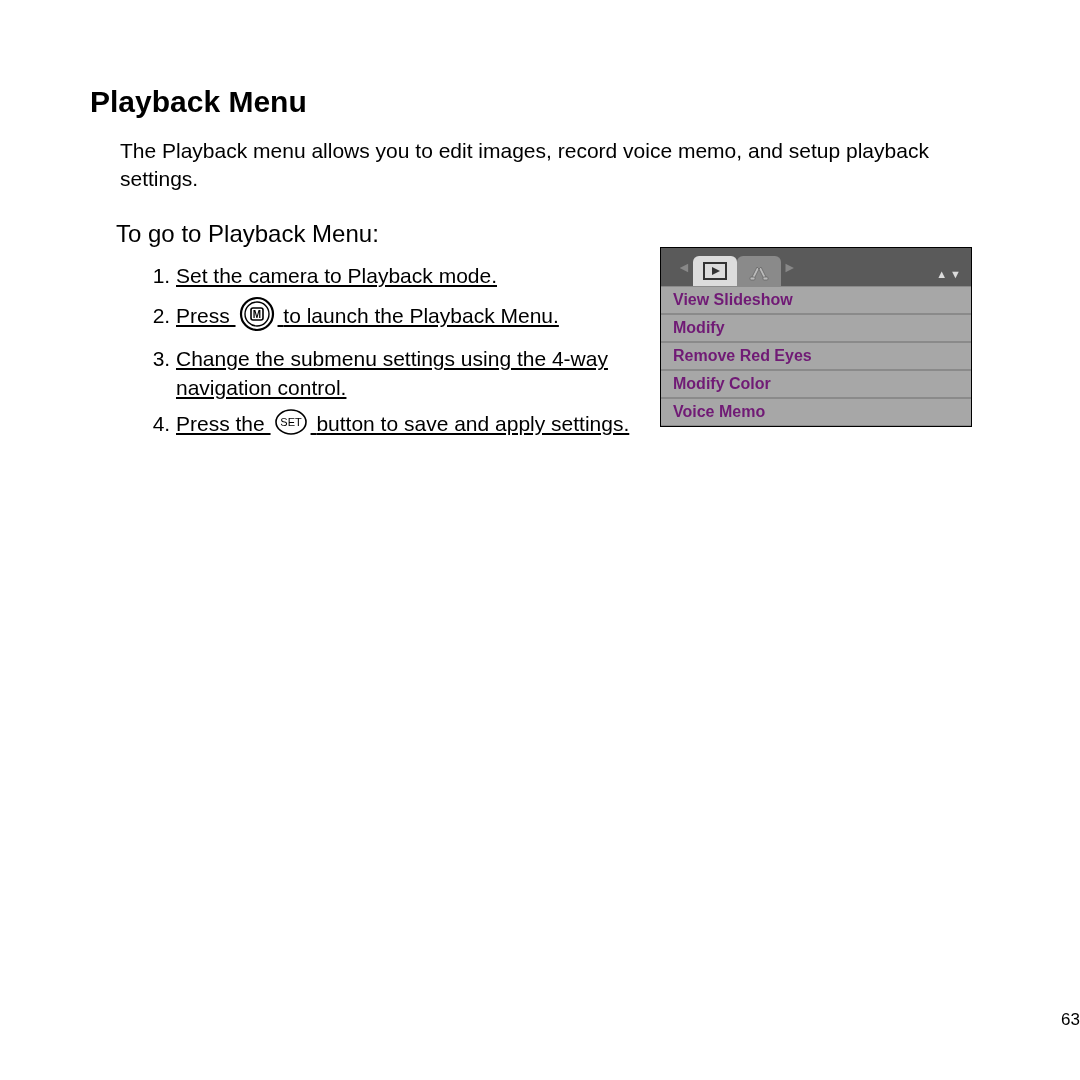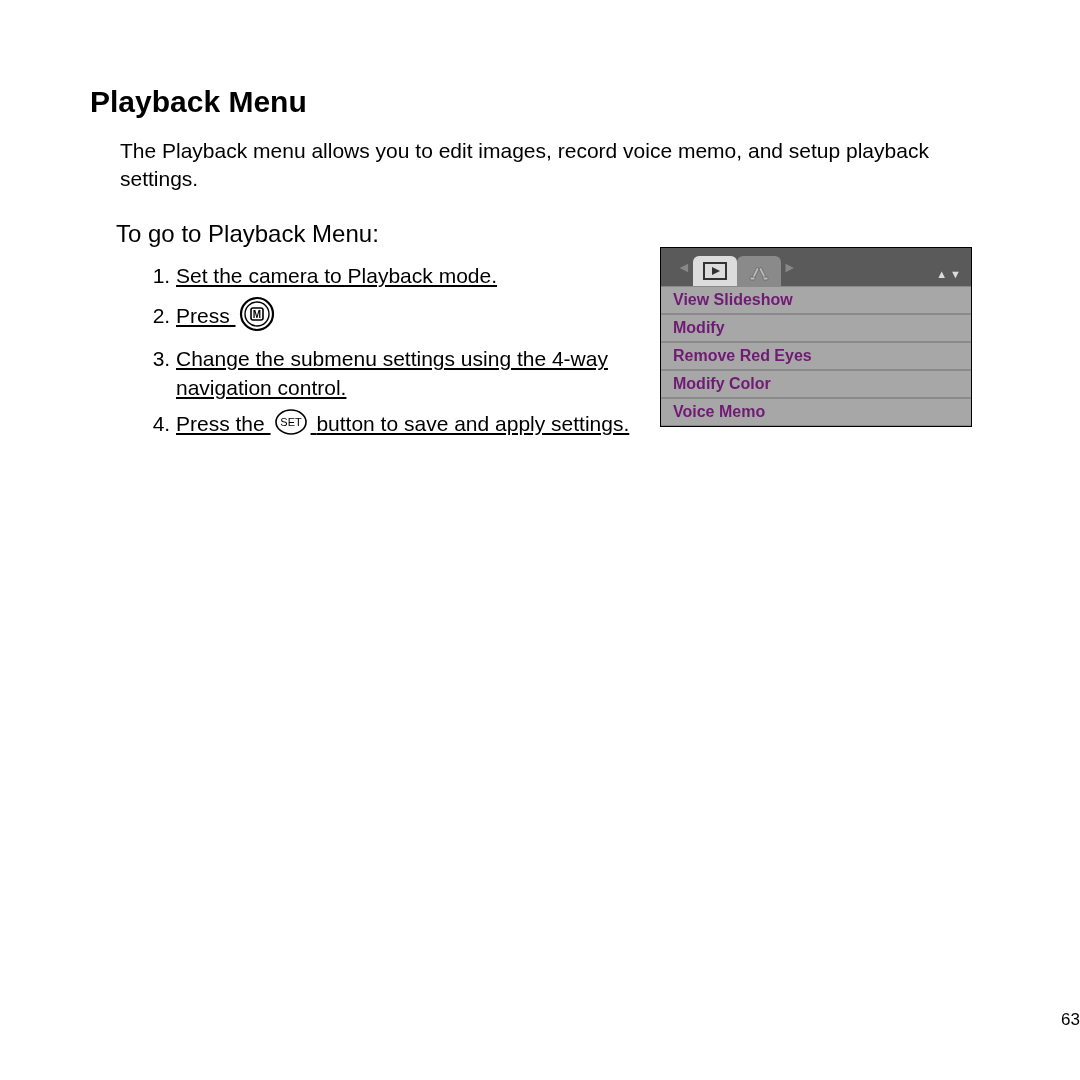--- a/index.html
+++ b/index.html
@@ -126,20 +126,21 @@
     <li>
       <span>Press </span>
       <span class="icon-inline">
         <svg width="36" height="36" viewBox="0 0 36 36">
           <circle cx="18" cy="18" r="16" fill="none" stroke="#000" stroke-width="2.2"></circle>
           <circle cx="18" cy="18" r="12" fill="none" stroke="#000" stroke-width="1.4"></circle>
           <rect x="12" y="12" width="12" height="12" rx="2" fill="none" stroke="#000" stroke-width="1.6"></rect>
           <text x="18" y="22" text-anchor="middle" font-size="10" font-family="Arial" font-weight="bold">M</text>
         </svg>
       </span>
+      <span> to launch the Playback Menu.</span>
     </li>
     <li>Change the submenu settings using the 4-way navigation control.</li>
     <li>
       <span>Press the </span>
       <span class="icon-inline">
         <svg width="34" height="28" viewBox="0 0 34 28">
           <ellipse cx="17" cy="14" rx="15" ry="12" fill="none" stroke="#000" stroke-width="1.6"></ellipse>
           <text x="17" y="18" text-anchor="middle" font-size="11" font-family="Arial">SET</text>
         </svg>
       </span>

